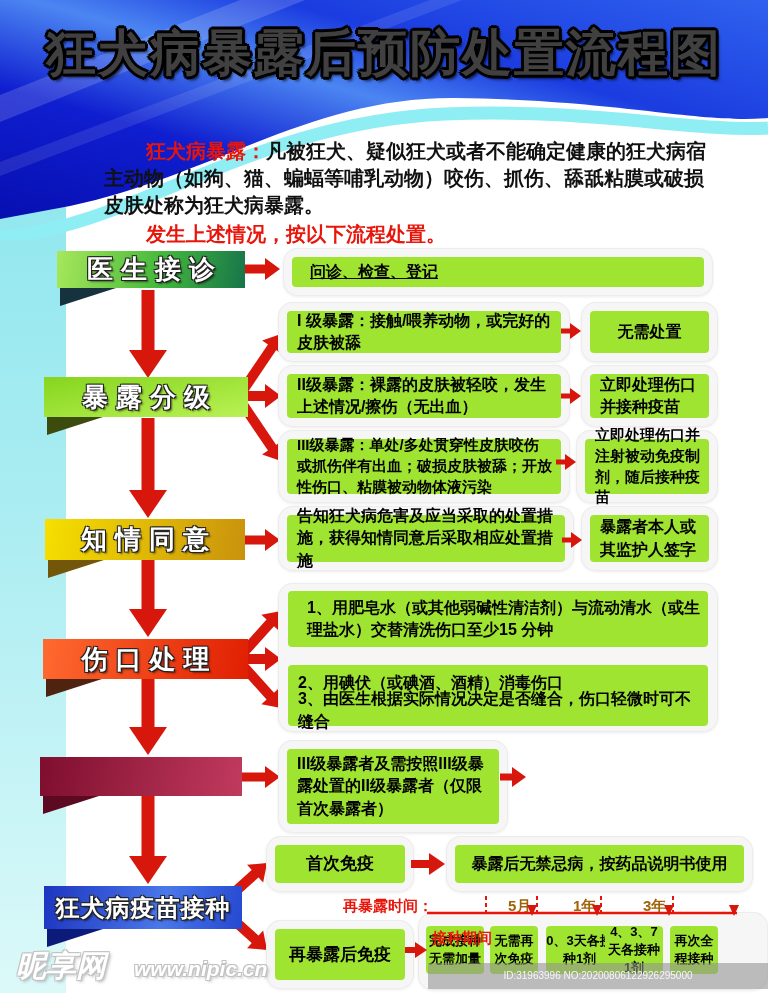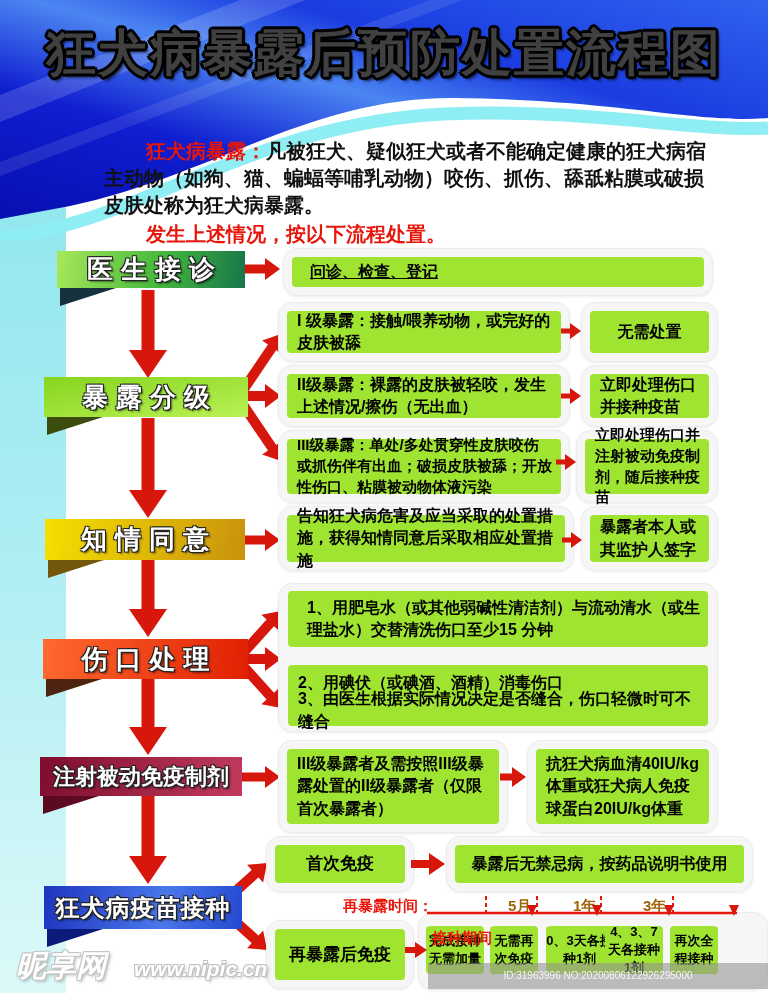--- a/index.html
+++ b/index.html
@@ -161,21 +161,20 @@
   </div>
   <div class="ribbon ls8" style="left:45px;top:519px;width:192px;height:41px;background:linear-gradient(100deg,#f6e000,#c9920d);">
     <span>知情同意</span>
     <i class="fold" style="border-top:18px solid #72560a;"></i>
   </div>
   <div class="ribbon ls8" style="left:43px;top:639px;width:197px;height:40px;background:linear-gradient(100deg,#ff6a30,#e01f02);">
     <span>伤口处理</span>
     <i class="fold" style="border-top:18px solid #4e2410;"></i>
   </div>
   <div class="ribbon" style="left:40px;top:757px;width:202px;height:39px;font-size:22px;background:linear-gradient(100deg,#7e0e2e,#c13a5e);">
-    <span>注射被动免疫制剂</span>
     <i class="fold" style="border-top:18px solid #5c0a22;"></i>
   </div>
   <div class="ribbon" style="left:44px;top:886px;width:198px;height:43px;font-size:24px;letter-spacing:1px;background:linear-gradient(100deg,#1d35c0,#4a78ea 60%,#2548d0);">
     <span>狂犬病疫苗接种</span>
     <i class="fold" style="border-top:18px solid #0c1a7a;"></i>
   </div>
 
   <div class="wc" style="left:283px;top:248px;width:430px;height:48px;">
     <div class="gb" style="padding-left:18px;text-decoration:underline;">问诊、检查、登记</div>
   </div>
@@ -207,23 +206,20 @@
   </div>
 
   <div class="wc multi" style="left:278px;top:583px;width:440px;height:149px;">
     <div class="gb pad" style="left:10px;top:8px;width:420px;height:56px;padding-left:19px;">1、用肥皂水（或其他弱碱性清洁剂）与流动清水（或生理盐水）交替清洗伤口至少15 分钟</div>
     <div class="gb pad" style="left:10px;top:70px;width:420px;height:36px;margin-top:12px;">2、用碘伏（或碘酒、酒精）消毒伤口</div>
     <div class="gb pad" style="left:10px;top:112px;width:420px;height:31px;">3、由医生根据实际情况决定是否缝合，伤口轻微时可不缝合</div>
   </div>
 
   <div class="wc" style="left:278px;top:740px;width:230px;height:93px;">
     <div class="gb pad">III级暴露者及需按照III级暴露处置的II级暴露者（仅限首次暴露者）</div>
-  </div>
-  <div class="wc" style="left:527px;top:740px;width:191px;height:93px;">
-    <div class="gb pad">抗狂犬病血清40IU/kg体重或狂犬病人免疫球蛋白20IU/kg体重</div>
   </div>
 
   <div class="wc" style="left:266px;top:836px;width:148px;height:56px;">
     <div class="gb center" style="font-size:17px;">首次免疫</div>
   </div>
   <div class="wc" style="left:446px;top:836px;width:307px;height:56px;">
     <div class="gb center">暴露后无禁忌病，按药品说明书使用</div>
   </div>
 
   <div class="tl red" style="left:343px;top:897px;">再暴露时间：</div>

